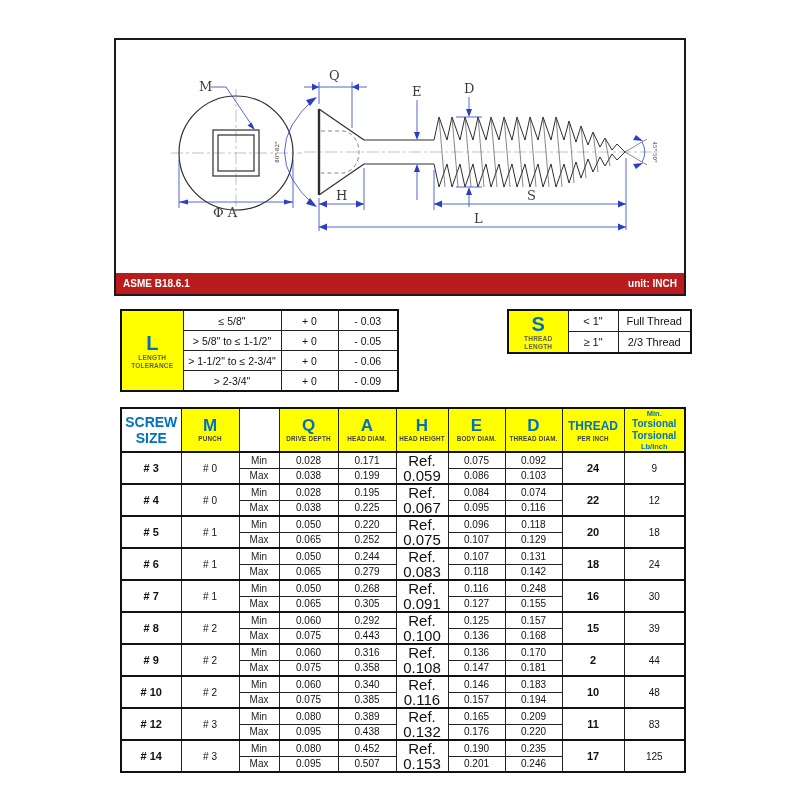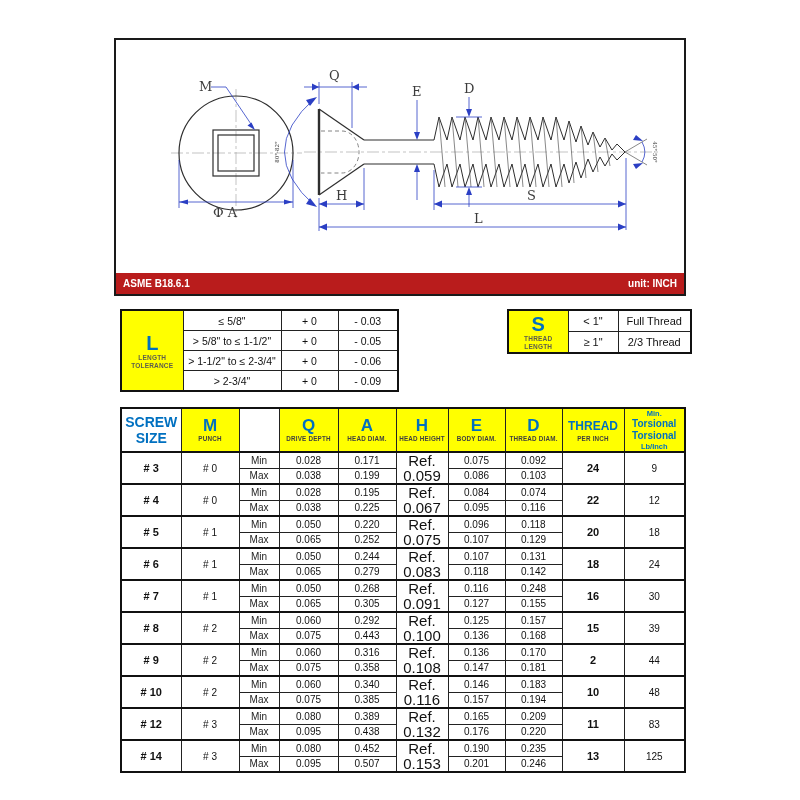--- a/index.html
+++ b/index.html
@@ -529,21 +529,21 @@
       <td rowspan="2" class="pn"># 3</td>
       <td class="mm">Min</td>
       <td class="v">0.080</td>
       <td class="v">0.452</td>
       <td rowspan="2" class="h2">
         <div>Ref.</div>
             <div>0.153</div>
           </td>
       <td class="v">0.190</td>
       <td class="v">0.235</td>
-      <td rowspan="2" class="tpi">13</td>
+      <td rowspan="2" class="tpi">17</td>
       <td rowspan="2" class="str">125</td>
     </tr>
     <tr>
       <td class="mm">Max</td>
       <td class="v">0.095</td>
       <td class="v">0.507</td>
       <td class="v">0.201</td>
       <td class="v">0.246</td>
     </tr>
   </tbody>

